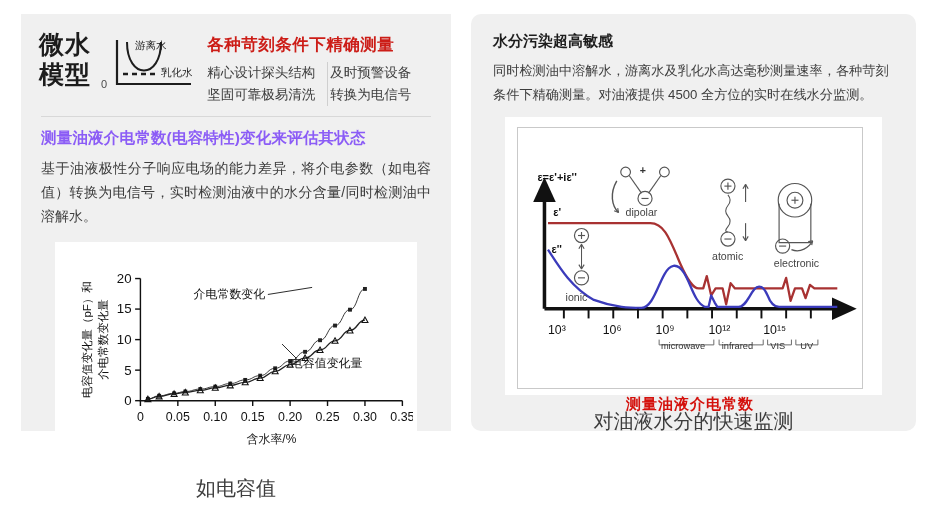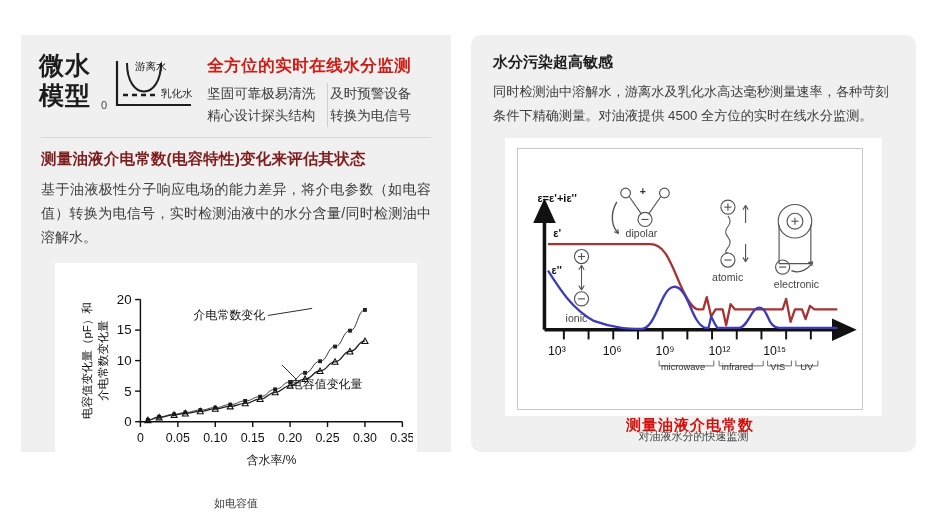--- a/index.html
+++ b/index.html
@@ -1,46 +1,46 @@
 <!DOCTYPE html>
 <html><head>
 <meta charset="utf-8">
 <style>
   html,body{margin:0;padding:0;background:#ffffff;}
   body{width:937px;height:517px;font-family:"Liberation Sans","DejaVu Sans",sans-serif;color:#2b2b2b;overflow:hidden;}
   .stage{position:relative;width:937px;height:517px;}
 
-  .panel{position:absolute;top:14px;height:417px;background:#f0f0f0;box-sizing:border-box;margin-top:21px;}
+  .panel{position:absolute;top:14px;height:417px;background:#f0f0f0;box-sizing:border-box;}
   .panel-left{left:21px;width:430px;padding:16px 18px 0 18px;}
   .panel-right{left:471px;width:445px;padding:16px 20px 0 20px;border-radius:10px;}
 
   
   .hdr{display:flex;align-items:flex-start;gap:10px;}
   .brand{font-size:25px;font-weight:bold;line-height:1.18;color:#1c1c1c;letter-spacing:1px;white-space:nowrap;}
   .logo-wrap{display:flex;align-items:flex-end;padding-top:6px;}
   .zero{font-size:11px;color:#4a4a4a;padding-bottom:2px;padding-right:2px;}
   .logo{width:86px;height:56px;display:block;}
   .hdr-right{flex:1;padding-top:2px;}
   .redline{color:#cc1d17;font-size:16.5px;font-weight:bold;letter-spacing:.5px;margin:2px 0 6px 2px;white-space:nowrap;}
   .feat{display:flex;align-items:stretch;font-size:13.5px;color:#3c3c3c;line-height:1.62;}
   .feat-col{padding:0 12px 0 2px;white-space:nowrap;}
   .feat-col.second{border-left:1px solid #cfcfcf;padding-left:2px;padding-right:0;}
 
   .hr{height:1px;background:#d8d8d8;margin:10px 2px 11px 2px;}
 
-  h2.sub{font-size:15.5px;font-weight:bold;color:#7f1d1d;margin:0 0 7px 2px;letter-spacing:.2px;}
+  h2.sub{font-size:15.5px;font-weight:bold;color:#8b5cf6;margin:0 0 7px 2px;letter-spacing:.2px;}
   p.body{font-size:14px;line-height:1.72;color:#3d3d3d;margin:0 2px;text-align:justify;}
 
   
   .card{background:#ffffff;box-sizing:border-box;}
   .card-left{margin:14px 16px 0 16px;height:220px;padding:6px 4px;}
   .card-right{margin:10px 14px 0 14px;height:278px;padding:10px 19px 6px 12px;}
   .inner-frame{border:1px solid #c9c9c9;height:100%;box-sizing:border-box;position:relative;background:#fff;}
 
-  .caption{text-align:center;font-size:11px;color:#3d3d3d;margin-top:13px;}
+  .caption{text-align:center;font-size:20px;color:#3d3d3d;margin-top:13px;}
 
   
   h2.sub-r{font-size:15px;font-weight:bold;color:#1c1c1c;margin:2px 0 8px 2px;}
   p.body-r{font-size:13.2px;line-height:1.8;color:#3d3d3d;margin:0 2px;}
 
   .fig-caption-red{text-align:center;color:#d4110c;font-size:15px;font-weight:bold;letter-spacing:1px;margin-top:6px;}
 
   svg{display:block;}
   .axis{stroke:#1d1d1d;fill:none;}
 </style>
@@ -62,25 +62,25 @@
         <svg class="logo" viewBox="0 0 86 56">
           <path class="axis" d="M8,4 L8,48 L82,48" stroke-width="2.2"></path>
           <path d="M18,6 C18,44 52,44 52,6" fill="none" stroke="#1d1d1d" stroke-width="2"></path>
           <path d="M14,38 L50,38" fill="none" stroke="#1d1d1d" stroke-width="2.4" stroke-dasharray="5 4"></path>
           <text x="26" y="13" font-size="10.5" fill="#1d1d1d" font-family="'Liberation Sans',sans-serif">游离水</text>
           <text x="52" y="40" font-size="10.5" fill="#1d1d1d" font-family="'Liberation Sans',sans-serif">乳化水</text>
         </svg>
       </div>
 
       <div class="hdr-right">
-        <div class="redline">全方位的实时在线水分监测</div>
+        <div class="redline">各种苛刻条件下精确测量</div>
         <div class="feat">
           <div class="feat-col">
+            <div>精心设计探头结构</div>
             <div>坚固可靠极易清洗</div>
-            <div>精心设计探头结构</div>
           </div>
           <div class="feat-col second">
             <div>及时预警设备</div>
             <div>转换为电信号</div>
           </div>
         </div>
       </div>
     </div>
 
     <div class="hr"></div>

